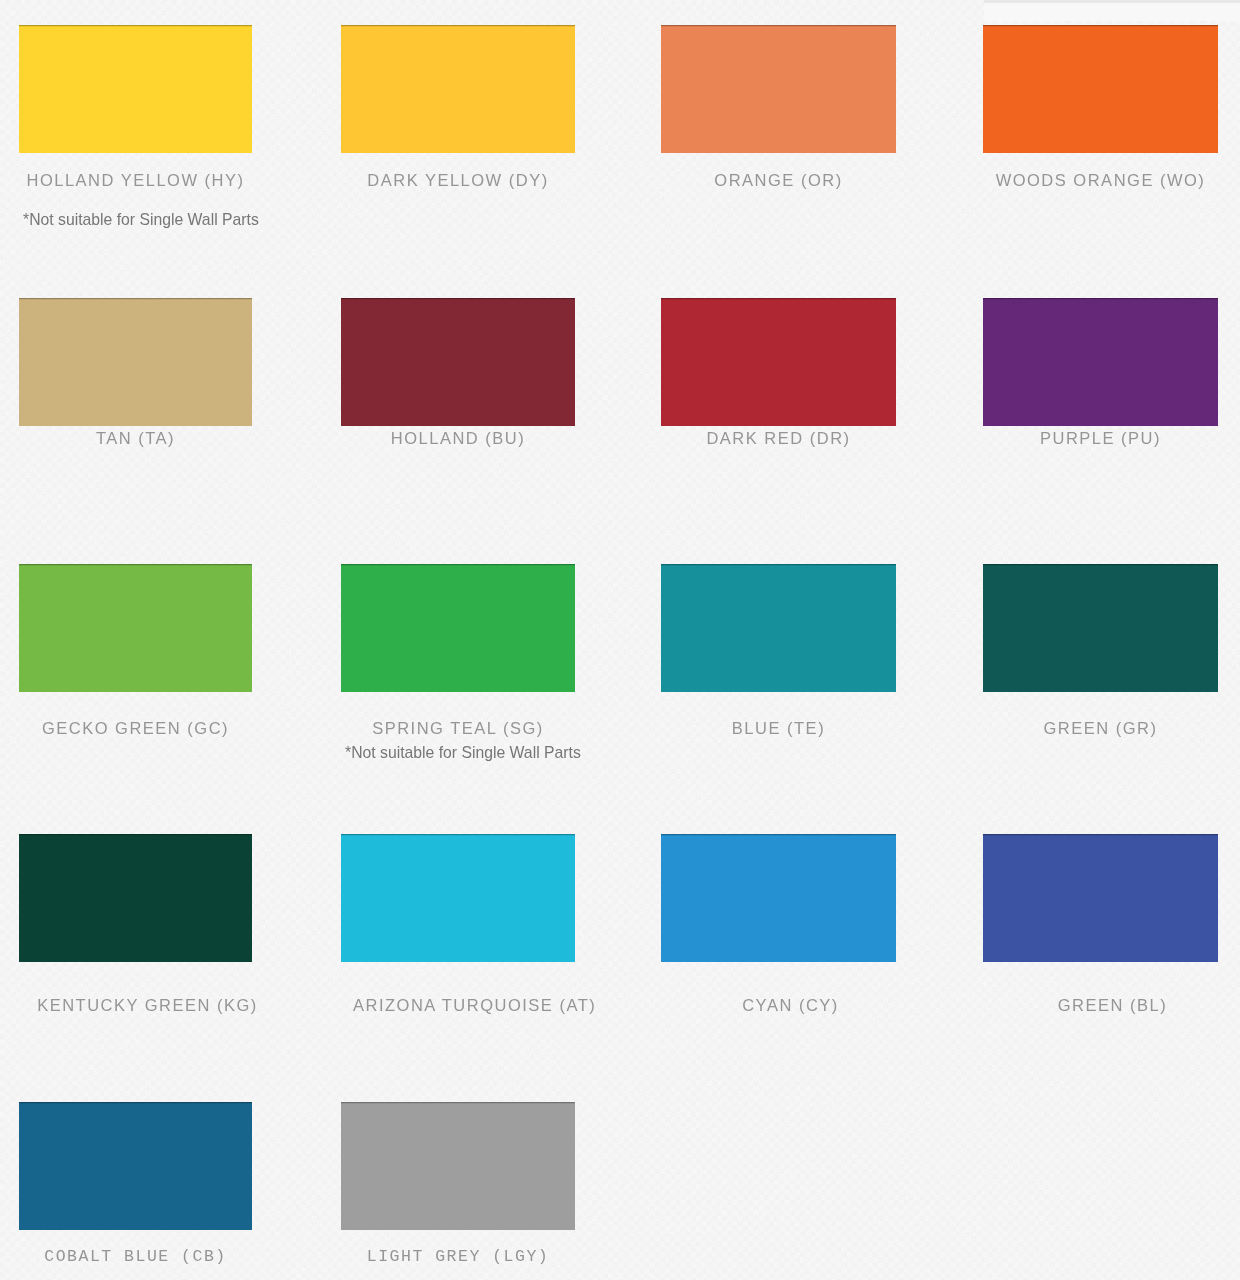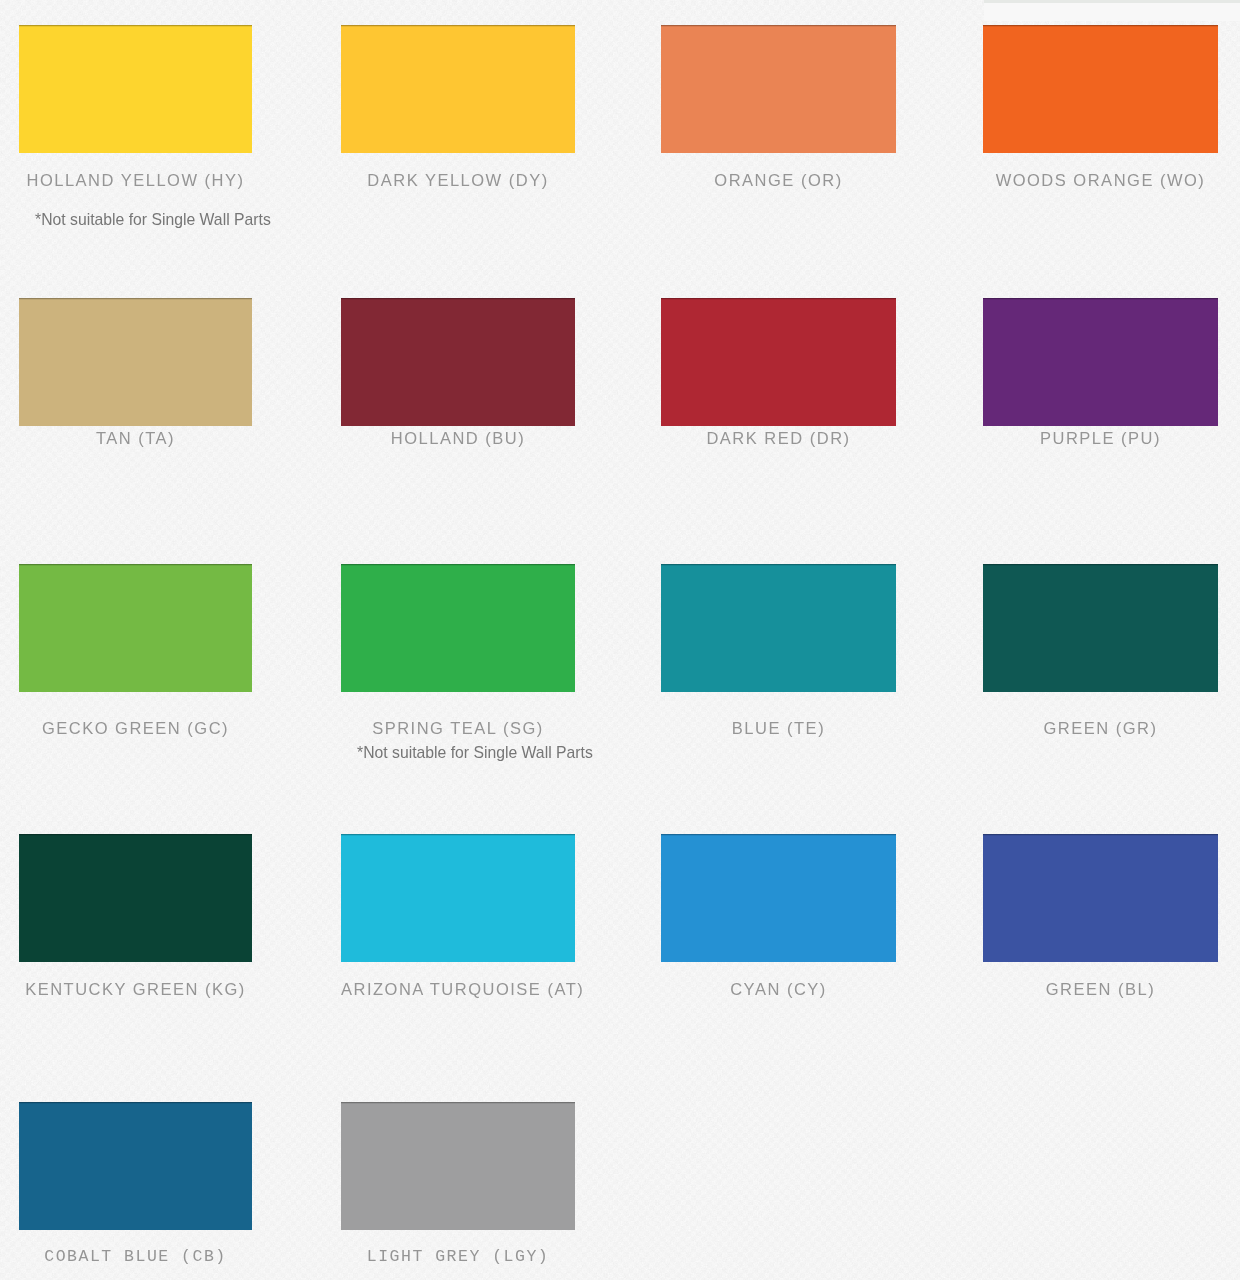--- a/index.html
+++ b/index.html
@@ -86,26 +86,26 @@
     color: #959595;
     font-size: 16.5px;
     letter-spacing: 1.5px;
     line-height: 17px;
     white-space: nowrap;
     font-family: "Liberation Sans", sans-serif;
     -webkit-font-smoothing: antialiased;
   }
   .r2 .swatch-label { top: 132px; }
   .r3 .swatch-label { top: 156px; }
-  .r4 .swatch-label { top: 147px; }
+  .r4 .swatch-label { top: 163px; margin-left: 12px; }
   .r5 .swatch-label { top: 146px; font-family: Liberation Mono, monospace; }
 
   .swatch-note {
     position: absolute;
-    left: 16px;
+    left: 4px;
     top: 187px;
     color: #767676;
     font-size: 15.75px;
     letter-spacing: 0;
     line-height: 16px;
     white-space: nowrap;
     font-family: "Liberation Sans", sans-serif;
     -webkit-font-smoothing: antialiased;
   }
   .r3 .swatch-note { top: 181px; }

